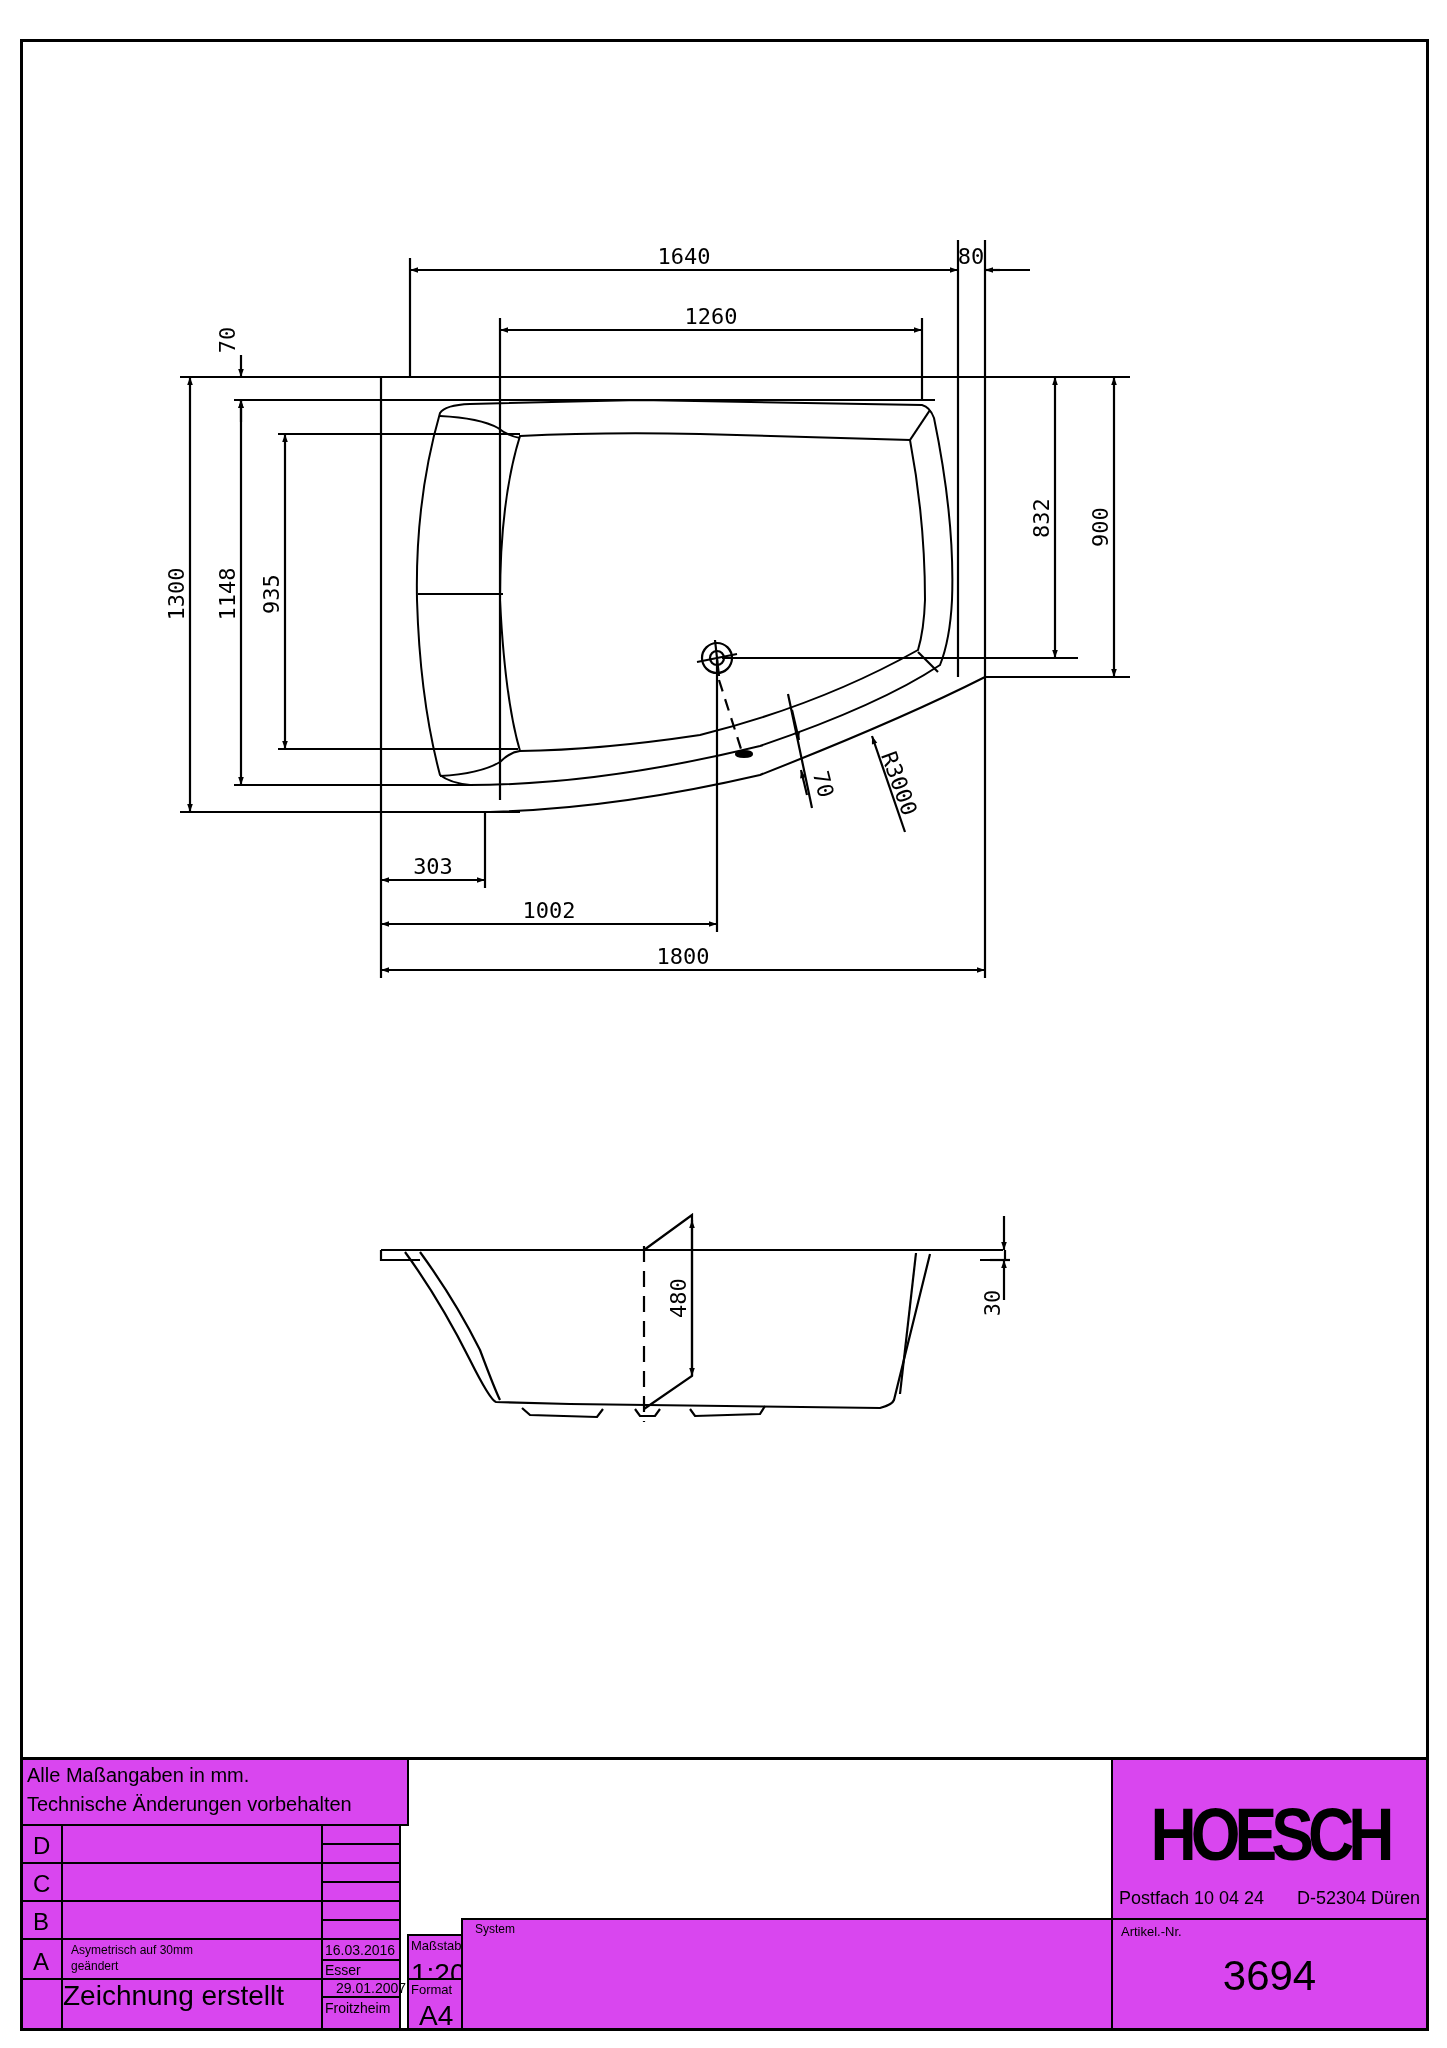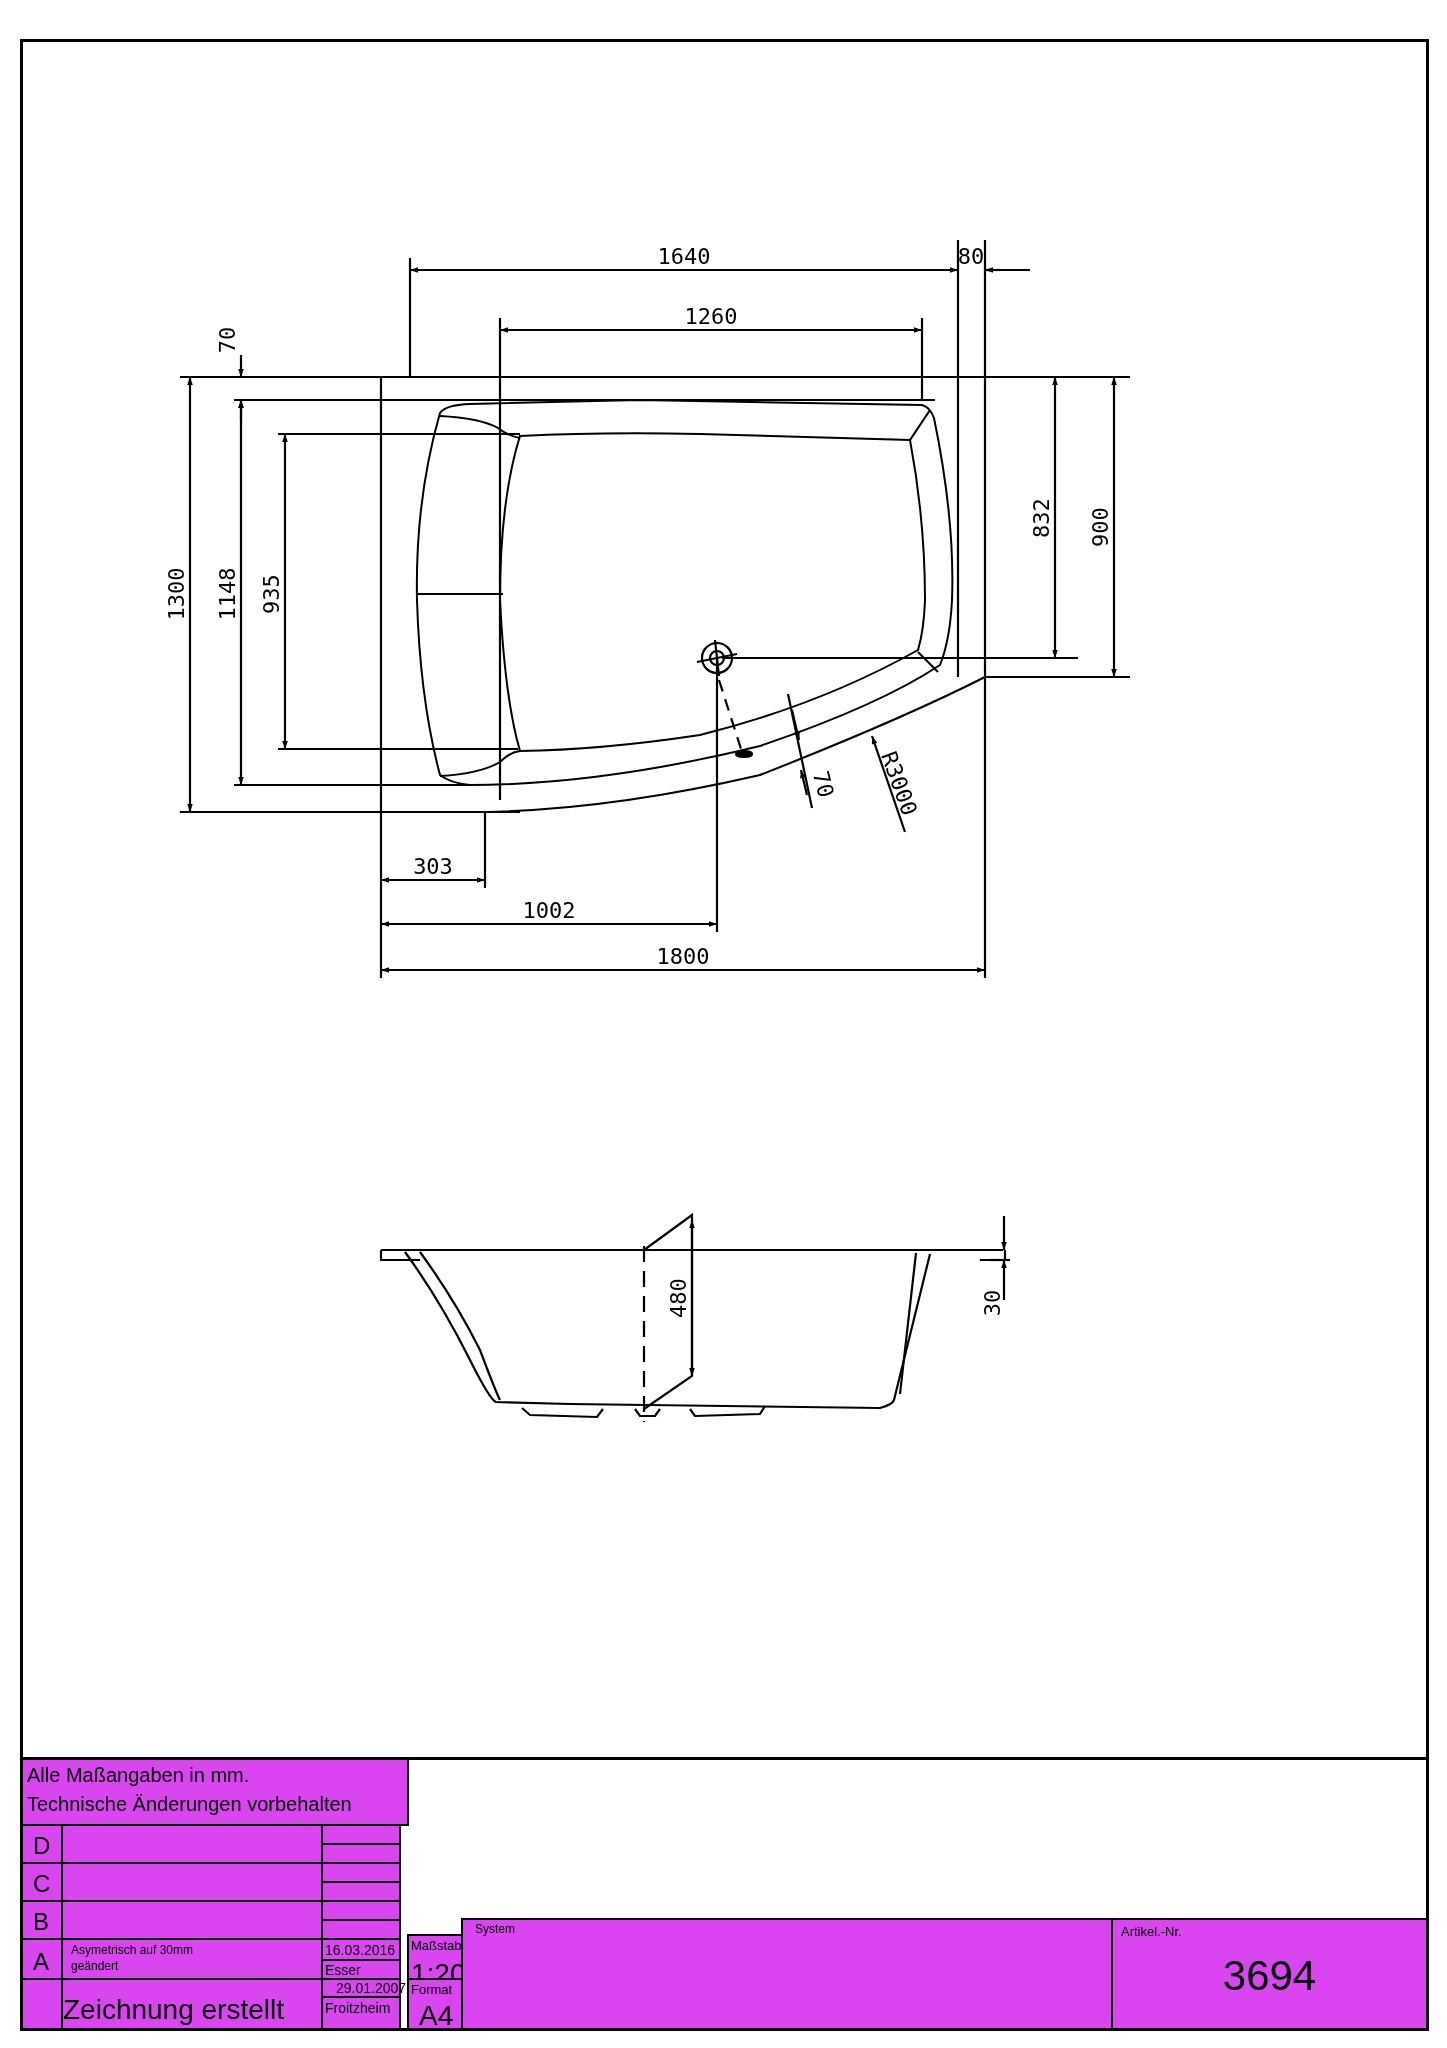--- a/index.html
+++ b/index.html
@@ -175,21 +175,21 @@
   </div>
   <div class="tb" style="left:298px;top:178px;width:80px;height:23px;">
       <span class="t" style="left:2px;top:2px;font-size:14px;">16.03.2016</span>
     </div>
   <div class="tb" style="left:298px;top:199px;width:80px;height:21px;">
       <span class="t" style="left:2px;top:1px;font-size:14px;">Esser</span>
     </div>
 
   <div class="tb" style="left:0;top:218px;width:40px;height:50px;border-left:none;border-bottom:none;"></div>
   <div class="tb" style="left:38px;top:218px;width:262px;height:50px;border-bottom:none;">
-    <span class="t" style="left:0px;top:14px;font-size:28px;text-align:right;">Zeichnung erstellt</span>
+    <span class="t" style="left:0px;top:0;font-size:28px;text-align:right;">Zeichnung erstellt</span>
   </div>
   <div class="tb" style="left:298px;top:218px;width:80px;height:20px;">
       <span class="t" style="left:2px;top:0px;font-size:14px;margin-left:11px;">29.01.2007</span>
     </div>
   <div class="tb" style="left:298px;top:236px;width:80px;height:32px;border-bottom:none;">
       <span class="t" style="left:2px;top:2px;font-size:14px;">Froitzheim</span>
     </div>
 
 
   <div class="tb" style="left:384px;top:174px;width:56px;height:62px;">
@@ -197,17 +197,22 @@
     <span class="t" style="left:2px;top:22px;font-size:28px;">1:20</span>
   </div>
   <div class="tb" style="left:384px;top:218px;width:56px;height:50px;border-bottom:none;">
     <span class="t" style="left:2px;top:2px;font-size:13px;">Format</span>
     <span class="t" style="left:10px;top:20px;font-size:28px;">A4</span>
   </div>
   <div class="tb" style="left:438px;top:158px;width:652px;height:110px;border-bottom:none;">
     <span class="t" style="left:12px;top:2px;font-size:12px;">System</span>
   </div>
 
+  <div class="tb" style="left:1088px;top:0;width:315px;height:160px;border-top:none;border-right:none;">
+    <div class="t" style="left:0;width:100%;top:38px;text-align:center;font-size:64px;font-weight:bold;letter-spacing:-6px;transform:scaleY(1.15);">HOESCH</div>
+    <span class="t" style="left:6px;top:128px;font-size:18px;">Postfach 10 04 24</span>
+    <span class="t" style="right:6px;top:128px;font-size:18px;">D-52304 Düren</span>
+  </div>
   <div class="tb" style="left:1088px;top:158px;width:315px;height:110px;border-bottom:none;border-right:none;">
     <span class="t" style="left:8px;top:4px;font-size:13px;">Artikel.-Nr.</span>
     <div class="t" style="left:0;width:100%;top:32px;text-align:center;font-size:42px;">3694</div>
   </div>
 </div>
 
 </body></html>

